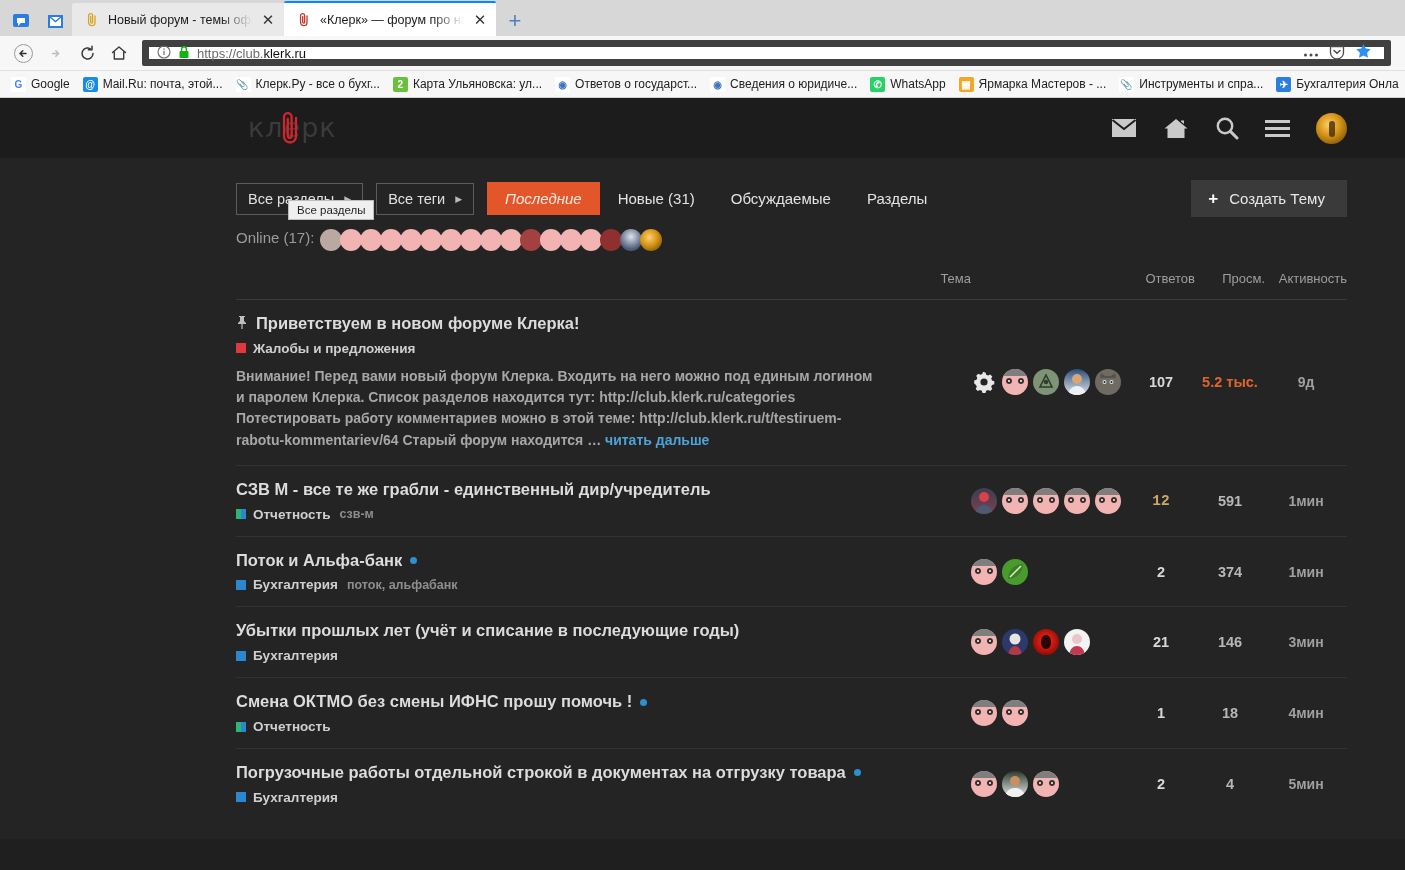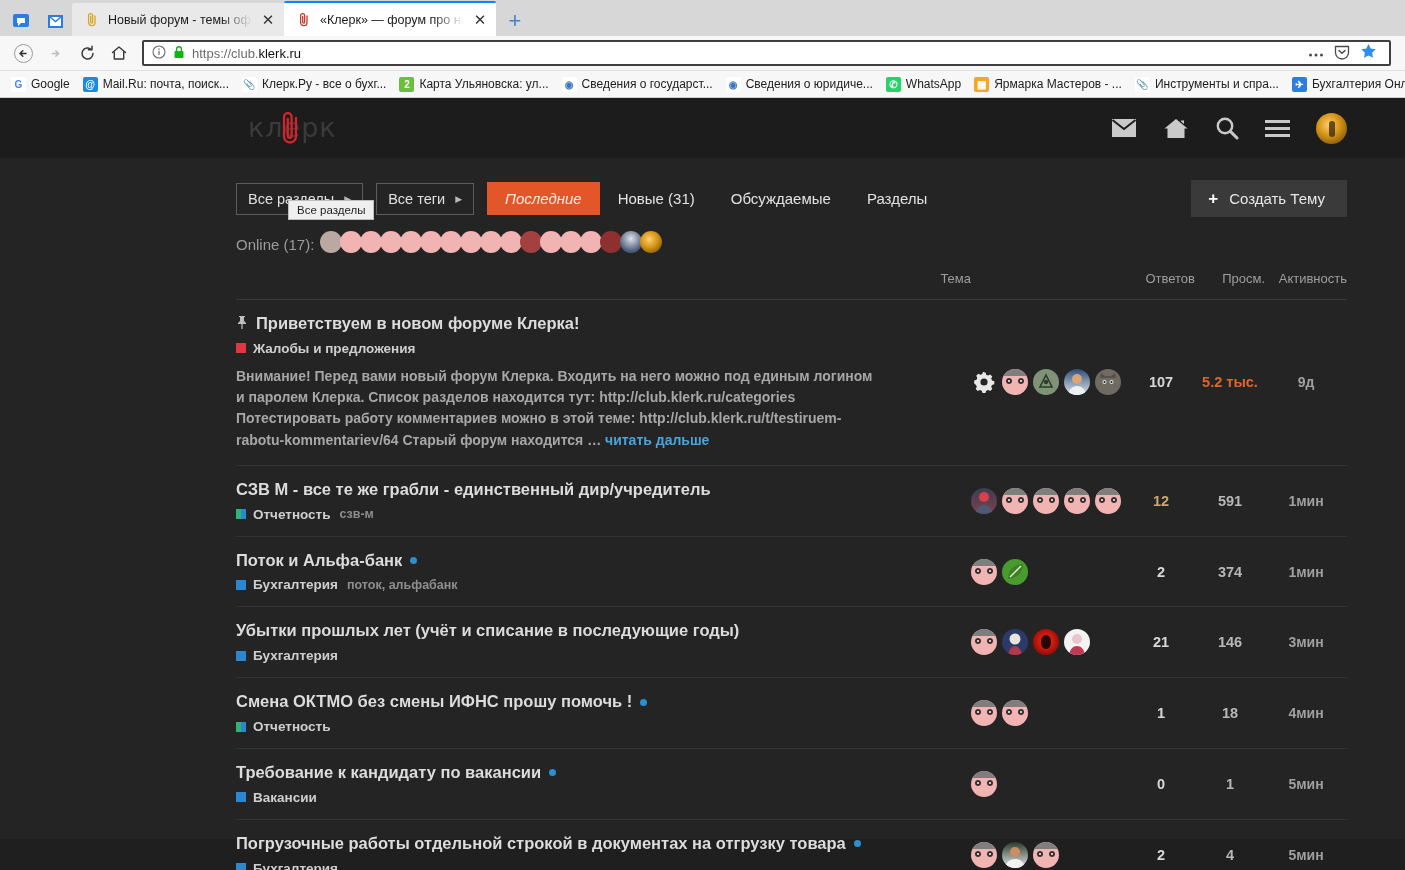--- a/index.html
+++ b/index.html
@@ -53,21 +53,21 @@
     display: flex; align-items: center; gap: 2px; padding: 0 8px;
     border-bottom: 1px solid #e0e0e0;
   }
   .navbtn {
     width: 30px; height: 28px; display:flex; align-items:center; justify-content:center;
     color: #3a3a3a;
   }
   .navbtn.disabled { color: #bdbdbd; }
   .urlbar {
     flex: 1 1 auto; height: 26px; background: #ffffff;
-    border: 2px solid #404040; border-radius: 2px;
+    border: 7px solid #404040; border-radius: 2px;
     display: flex; align-items: center; gap: 7px; padding: 0 8px;
     margin: 0 6px; font-size: 13px; color: #2b2b2b;
   }
   .url-text { color: #6b6b6b; }
   .url-text b { color: #111; font-weight: 400; }
   .url-actions { display: flex; align-items: center; gap: 10px; padding-right: 4px; }
 
   .bookmarks {
     height: 27px; background: #f7f7f7;
     display: flex; align-items: center; gap: 3px; padding: 0 6px;
@@ -132,21 +132,21 @@
   .create-btn .plus { font-size: 17px; color: #fff; font-weight: 600; line-height: 1; }
 
   .tooltip {
     position: absolute; left: 52px; top: 42px;
     background: #efefef; color: #1e1e1e; border: 1px solid #bdbdbd;
     font-size: 11.5px; padding: 3px 8px; z-index: 30; white-space: nowrap;
   }
 
   
   .online-row {
-    display: flex; align-items: flex-end; gap: 2px;
+    display: flex; align-items: flex-start; gap: 2px;
     margin-top: 12px; height: 24px;
   }
   .online-label { font-size: 15px; color: #9b9b9b; margin-right: 6px; }
   .mini-av {
     width: 22px; height: 22px; border-radius: 50%; flex: 0 0 22px;
     margin-left: -2px;
   }
 
   
   table.topics { width: 100%; border-collapse: collapse; margin-top: 10px; }
@@ -189,21 +189,21 @@
   .av .hair {
     position:absolute; left:0; top:0; width:100%; height:7px;
     background:#7e7e7e; border-radius: 13px 13px 4px 4px;
   }
   .av.gear { background: transparent; display:flex; align-items:center; justify-content:center; }
 
   .td-num {
     width: 68px; text-align: center; font-size: 14.5px;
     color: #d8d8d8; font-weight: bold;
   }
-  .td-num.warm { color: #caa96a; }
+  .td-num.warm { color: #caa96a; font-family: Liberation Mono, monospace; }
   .td-views { width: 70px; text-align: center; font-size: 14.5px; color: #b8b8b8; }
   .td-views.hot { color: #e0642a; }
   .td-act { width: 82px; text-align: center; font-size: 14px; color: #a0a0a0; }
 </style>
 </head>
 <body>
 
 <div class="browser">
 
   <div class="tabstrip">
@@ -306,33 +306,33 @@
     </div>
   </div>
 
   <div class="bookmarks">
       <div class="bm">
         <span class="bm-ico" style="background: rgb(255, 255, 255); color: rgb(66, 133, 244);">G</span>
         <span>Google</span>
       </div>
       <div class="bm">
         <span class="bm-ico" style="background: rgb(22, 141, 226); color: rgb(255, 255, 255);">@</span>
-        <span>Mail.Ru: почта, поиск...</span>
+        <span>Mail.Ru: почта, этой...</span>
       </div>
       <div class="bm">
         <span class="bm-ico" style="background: rgb(255, 255, 255); color: rgb(217, 48, 37);">📎</span>
         <span>Клерк.Ру - все о бухг...</span>
       </div>
       <div class="bm">
         <span class="bm-ico" style="background: rgb(107, 191, 58); color: rgb(255, 255, 255);">2</span>
         <span>Карта Ульяновска: ул...</span>
       </div>
       <div class="bm">
         <span class="bm-ico" style="background: rgb(255, 255, 255); color: rgb(59, 120, 196);">◉</span>
-        <span>Сведения о государст...</span>
+        <span>Ответов о государст...</span>
       </div>
       <div class="bm">
         <span class="bm-ico" style="background: rgb(255, 255, 255); color: rgb(59, 120, 196);">◉</span>
         <span>Сведения о юридиче...</span>
       </div>
       <div class="bm">
         <span class="bm-ico" style="background: rgb(37, 211, 102); color: rgb(255, 255, 255);">✆</span>
         <span>WhatsApp</span>
       </div>
       <div class="bm">
@@ -617,44 +617,20 @@
                 </span>
                 <span class="av face">
                   <span class="hair"></span>
                 </span>
               </div>
             </td>
             <td class="td-num">1</td>
             <td class="td-views">18</td>
             <td class="td-act">4мин</td>
           </tr>
-          <tr>
-            <td class="td-main">
-              <div class="topic-title">
-                <span>Требование к кандидату по вакансии</span>
-                <span class="newdot"></span>
-              </div>
-              <div class="cat-row">
-                <span class="cat">
-                  <span class="cat-sq" style="background: rgb(43, 135, 208);"></span>
-                  <span style="color: rgb(207, 207, 207);">Вакансии</span>
-                </span>
-              </div>
-            </td>
-            <td class="td-av">
-              <div class="avs">
-                <span class="av face">
-                  <span class="hair"></span>
-                </span>
-              </div>
-            </td>
-            <td class="td-num">0</td>
-            <td class="td-views">1</td>
-            <td class="td-act">5мин</td>
-          </tr>
           <tr class="row-last">
             <td class="td-main">
               <div class="topic-title">
                 <span>Погрузочные работы отдельной строкой в документах на отгрузку товара</span>
                 <span class="newdot"></span>
               </div>
               <div class="cat-row">
                 <span class="cat">
                   <span class="cat-sq" style="background: rgb(43, 135, 208);"></span>
                   <span style="color: rgb(207, 207, 207);">Бухгалтерия</span>

